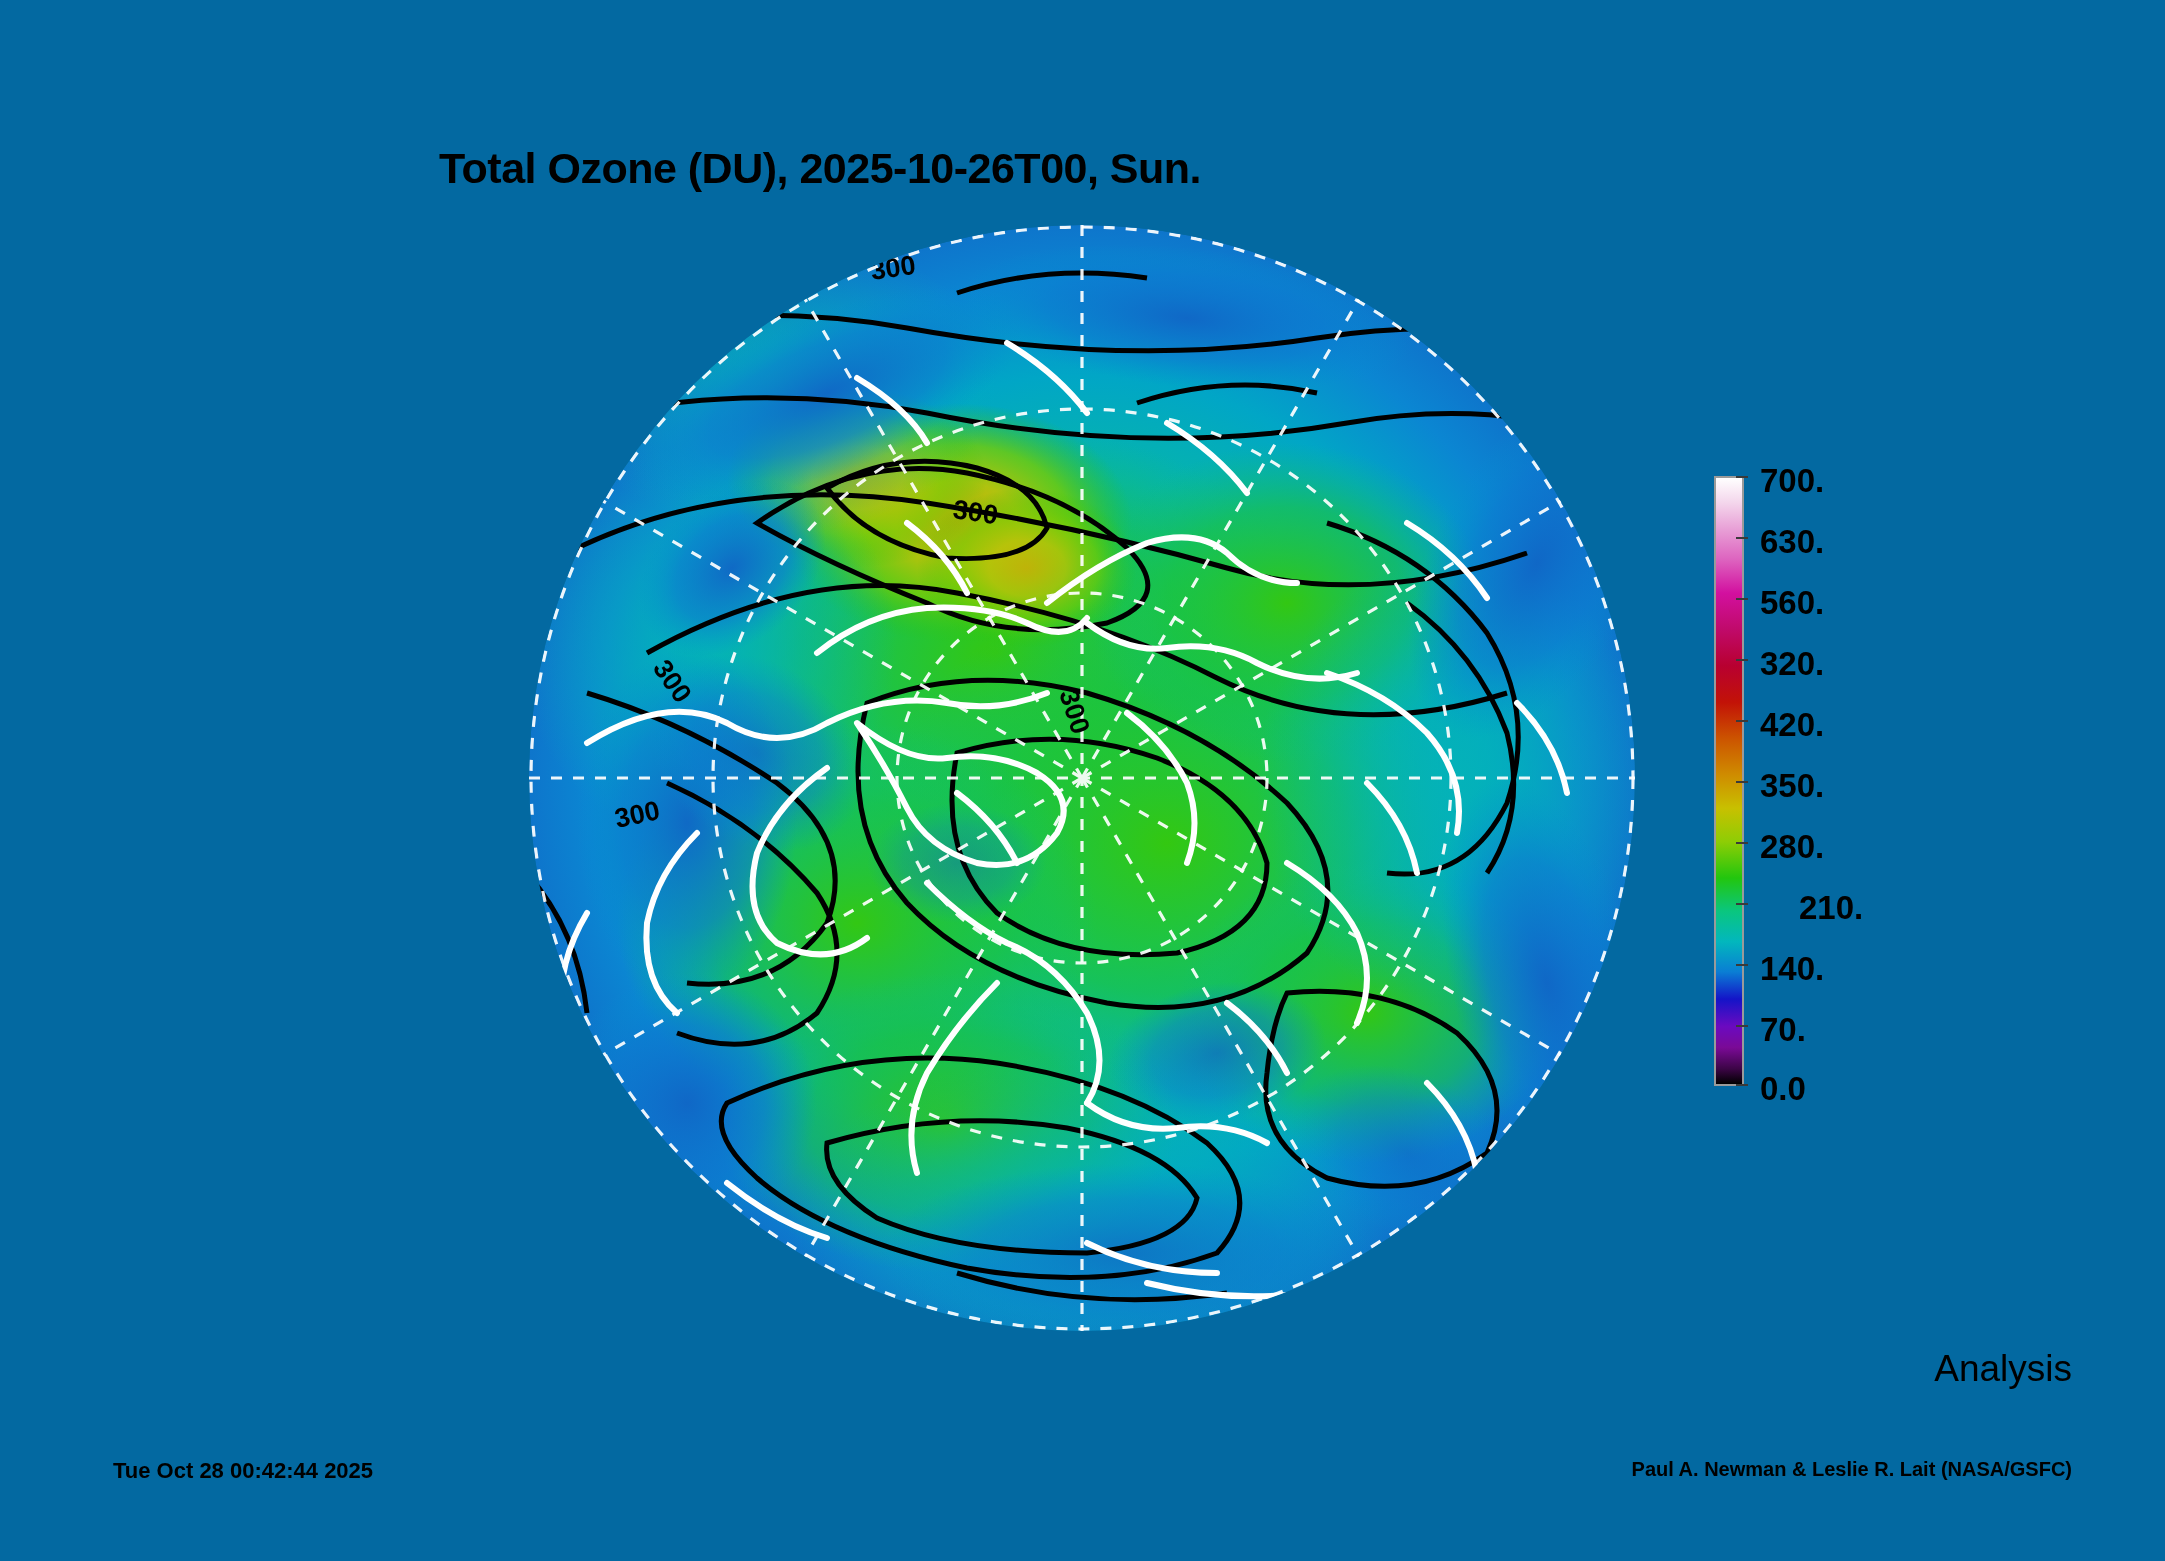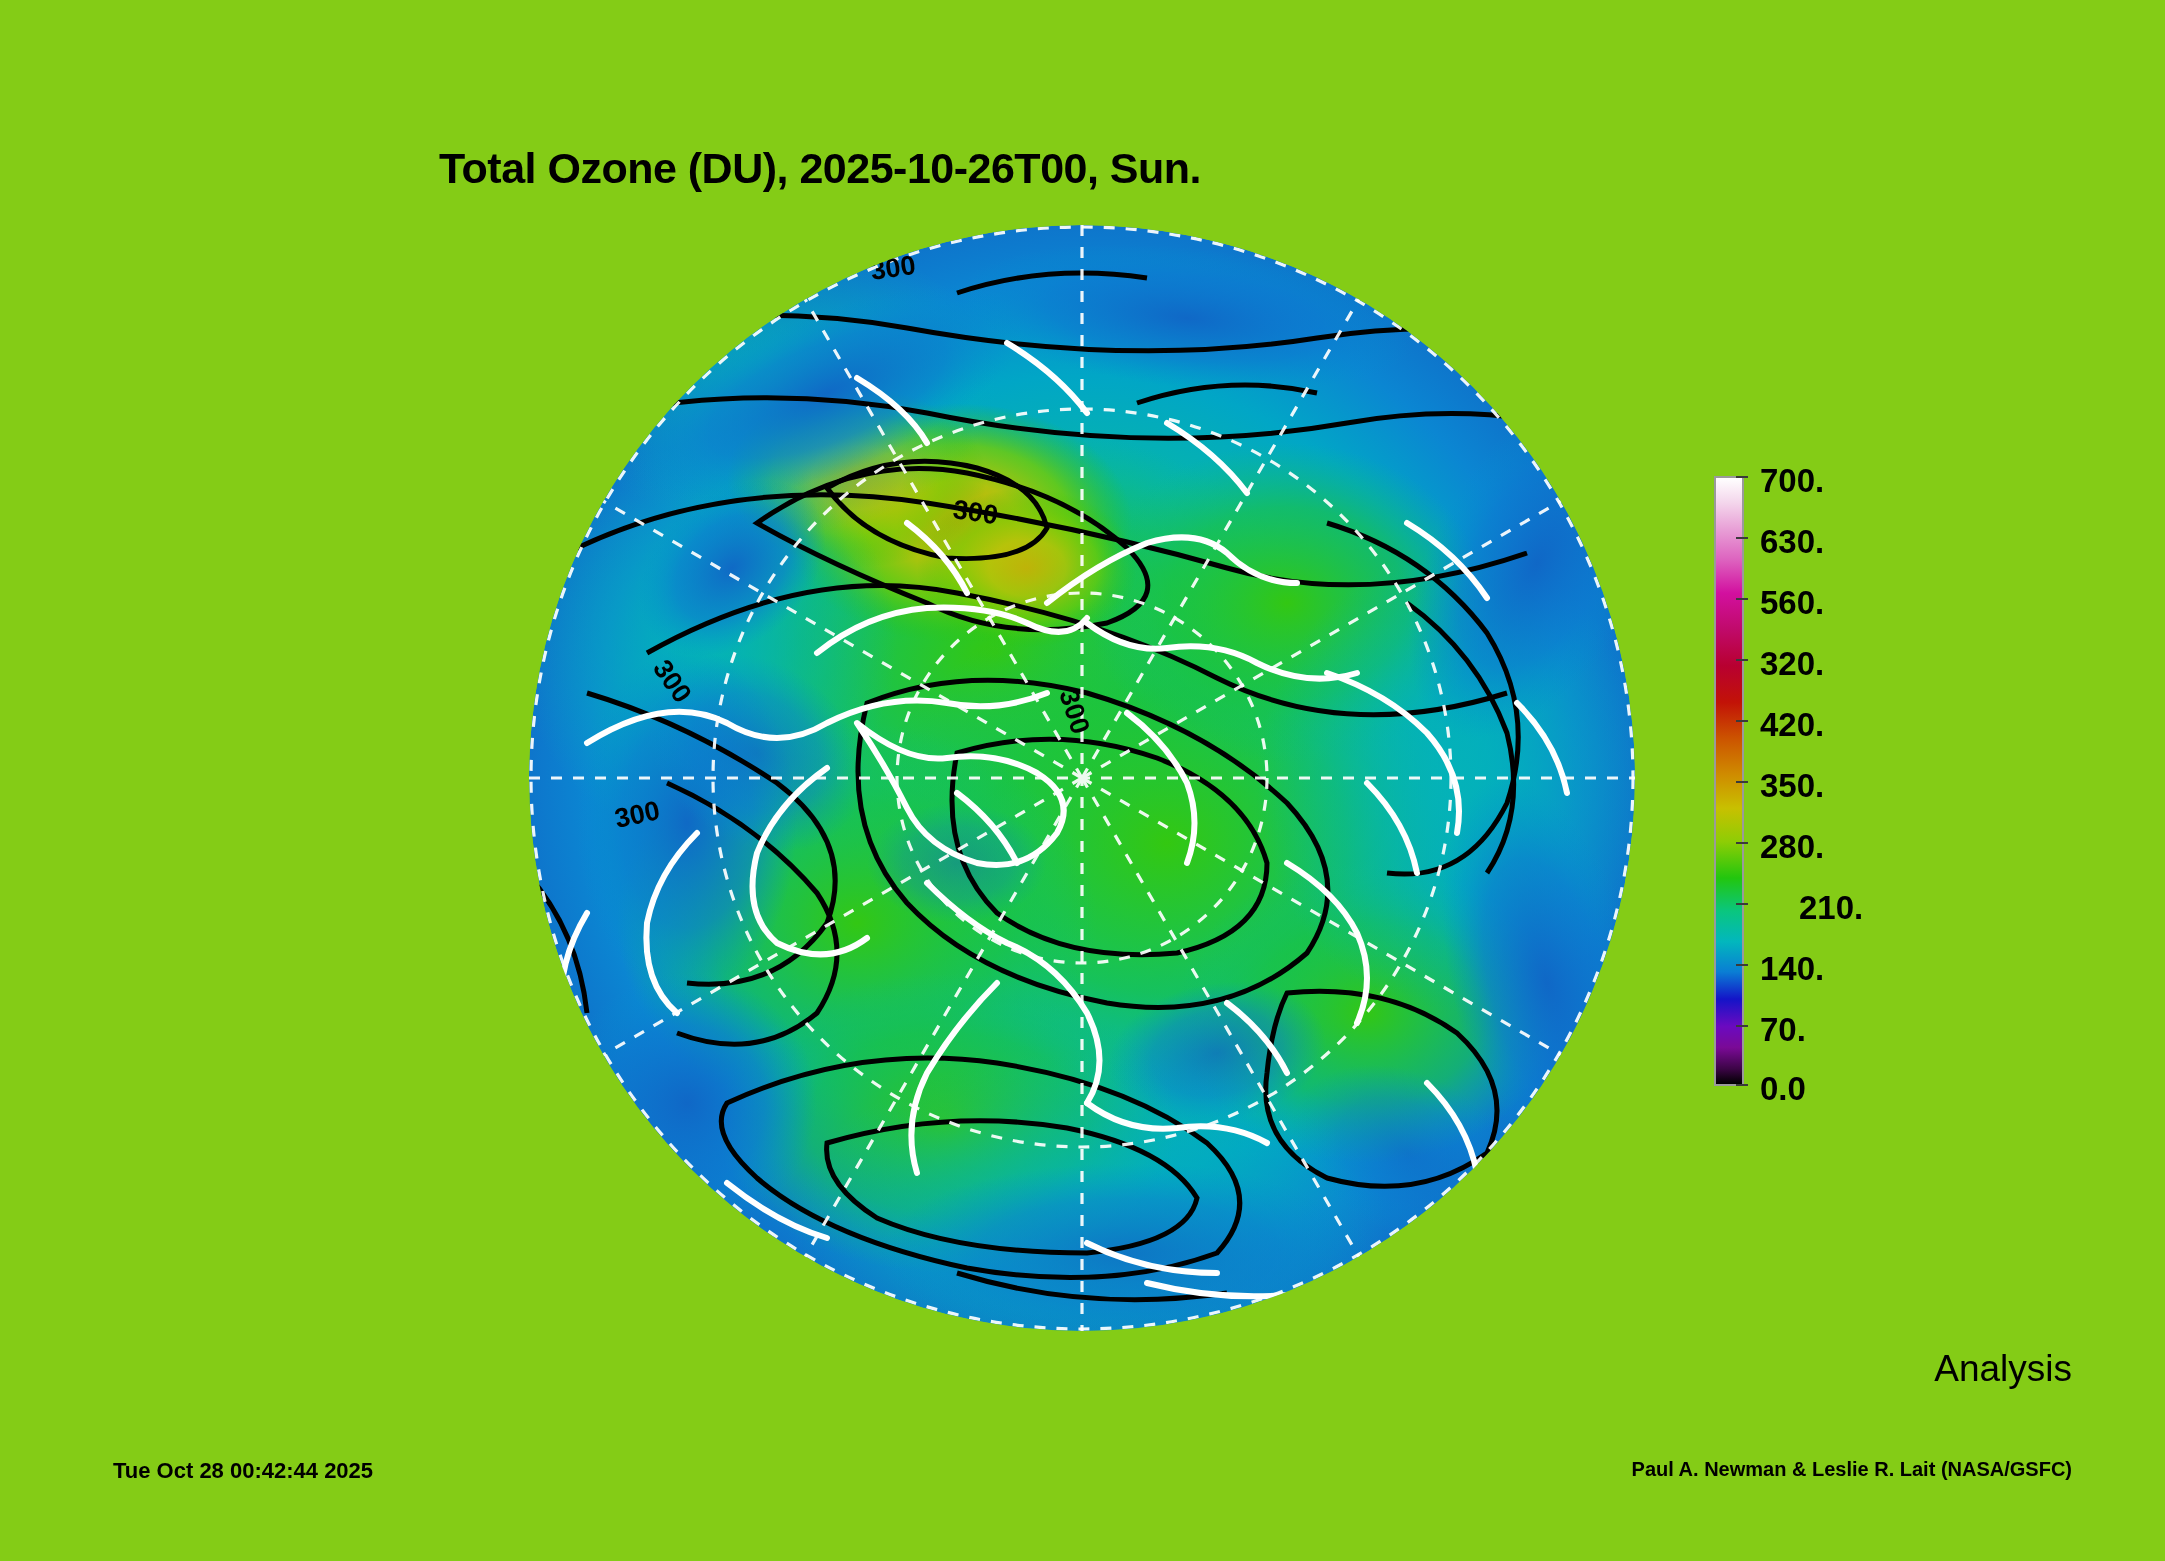--- a/index.html
+++ b/index.html
@@ -11,21 +11,21 @@
     width: 2165px;
     height: 1561px;
     position: relative;
     font-family: "Liberation Sans", sans-serif;
     overflow: hidden;
   }
 
   #page {
     position: absolute;
     inset: 0;
-    background: #84cc16;
+    background: #0369a1;
   }
 
   
   .plot-title {
     position: absolute;
     top: 144px;
     left: 0;
     width: 1640px;
     text-align: center;
     font-size: 43px;

